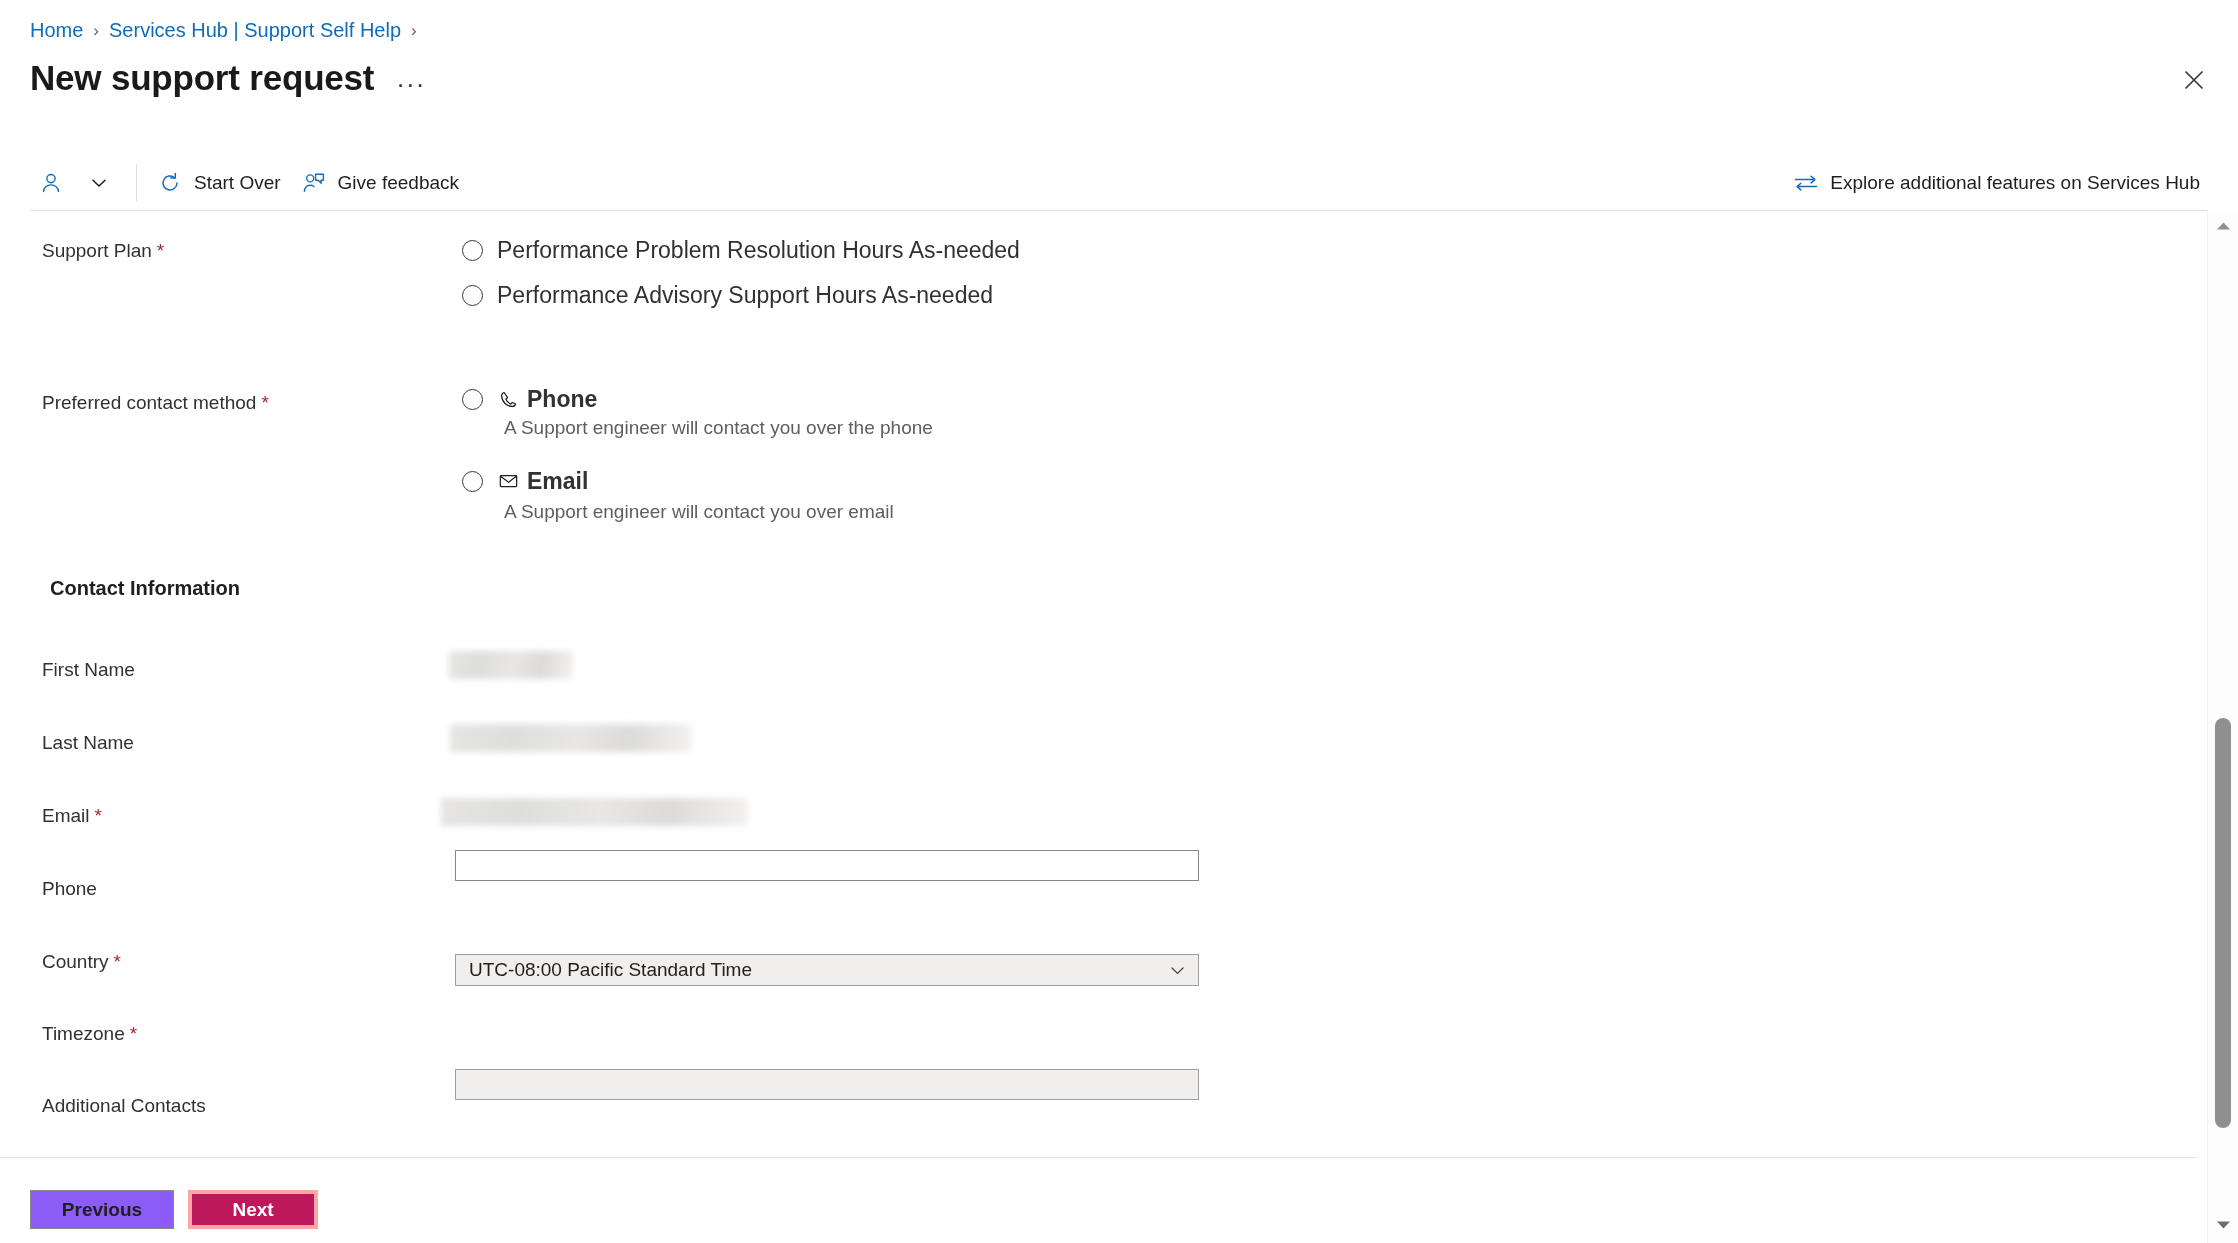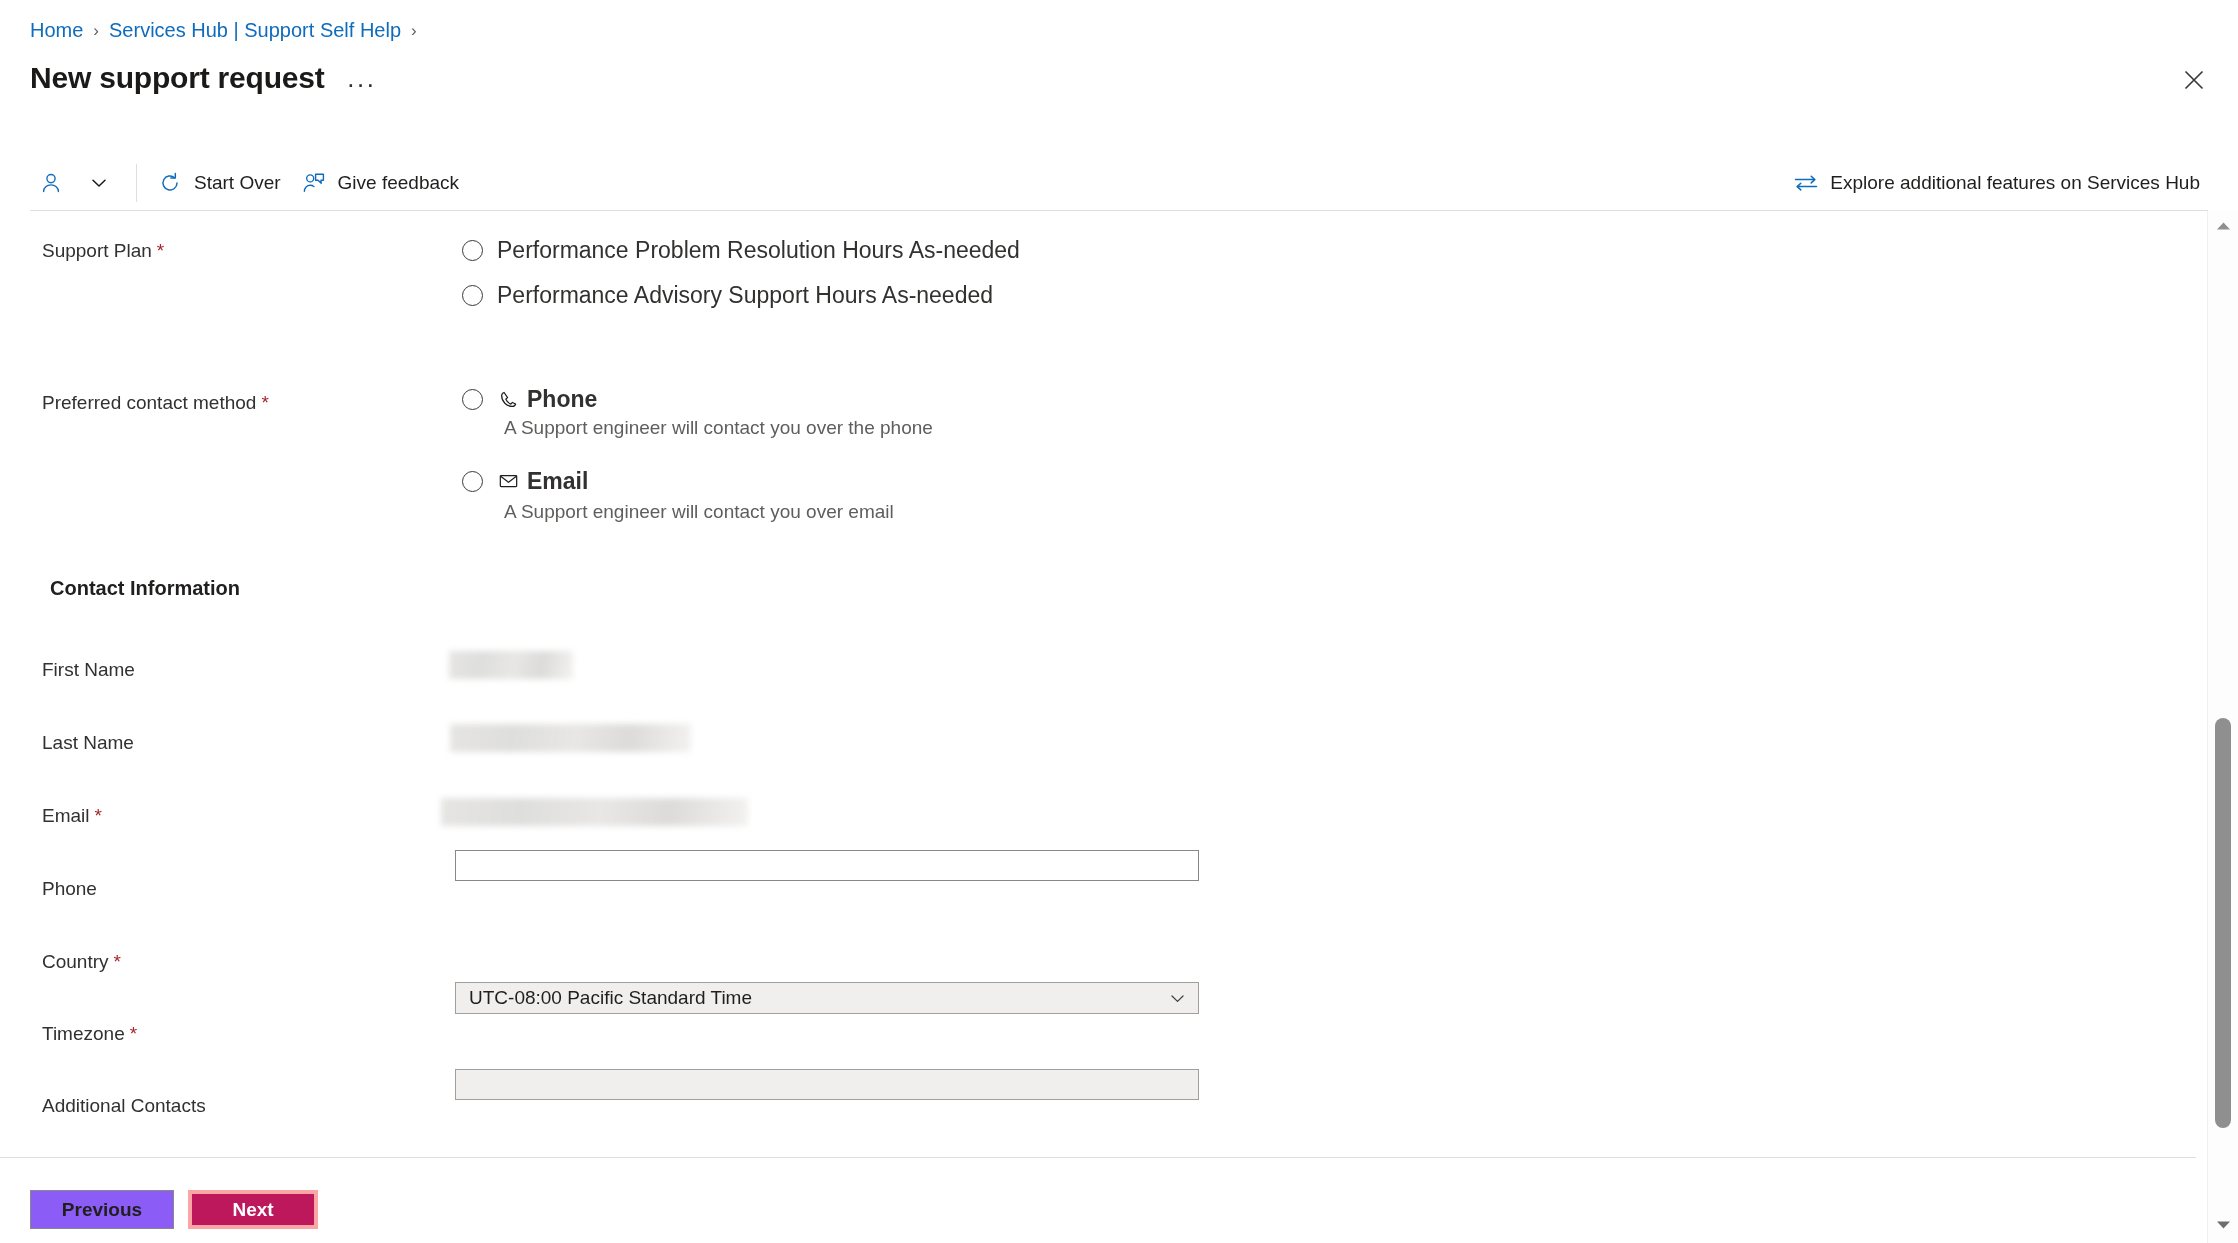--- a/index.html
+++ b/index.html
@@ -42,21 +42,21 @@
 
   
   .title-row {
     position: absolute;
     left: 30px;
     top: 56px;
     display: flex;
     align-items: center;
   }
   .page-title {
-    font-size: 30px;
+    font-size: 35px;
     font-weight: 600;
     color: #1b1a19;
     letter-spacing: -0.2px;
     line-height: 44px;
   }
   .title-ellipsis {
     margin-left: 22px;
     font-size: 26px;
     color: #323130;
     letter-spacing: 1px;
@@ -488,21 +488,21 @@
   </div>
   <input class="inp" style="top: 639px;" type="text" value="" placeholder="">
 
   <div class="fld-label" style="top:740px;">
     <span>Country</span><span class="req">*</span>
   </div>
 
   <div class="fld-label" style="top:812px;">
     <span>Timezone</span><span class="req">*</span>
   </div>
-  <div class="sel" style="top:771px;">
+  <div class="sel" style="top:743px;">
     <span>UTC-08:00 Pacific Standard Time</span>
     <span class="chev">
       <svg width="19" height="19" viewBox="0 0 20 20" fill="none" stroke="#424242" stroke-width="1.4">
         <path d="M4.2 7.3 L10 13 L15.8 7.3" stroke-linecap="round" stroke-linejoin="round"></path>
       </svg>
     </span>
   </div>
 
   <div class="fld-label" style="top:884px;">
     <span>Additional Contacts</span>

